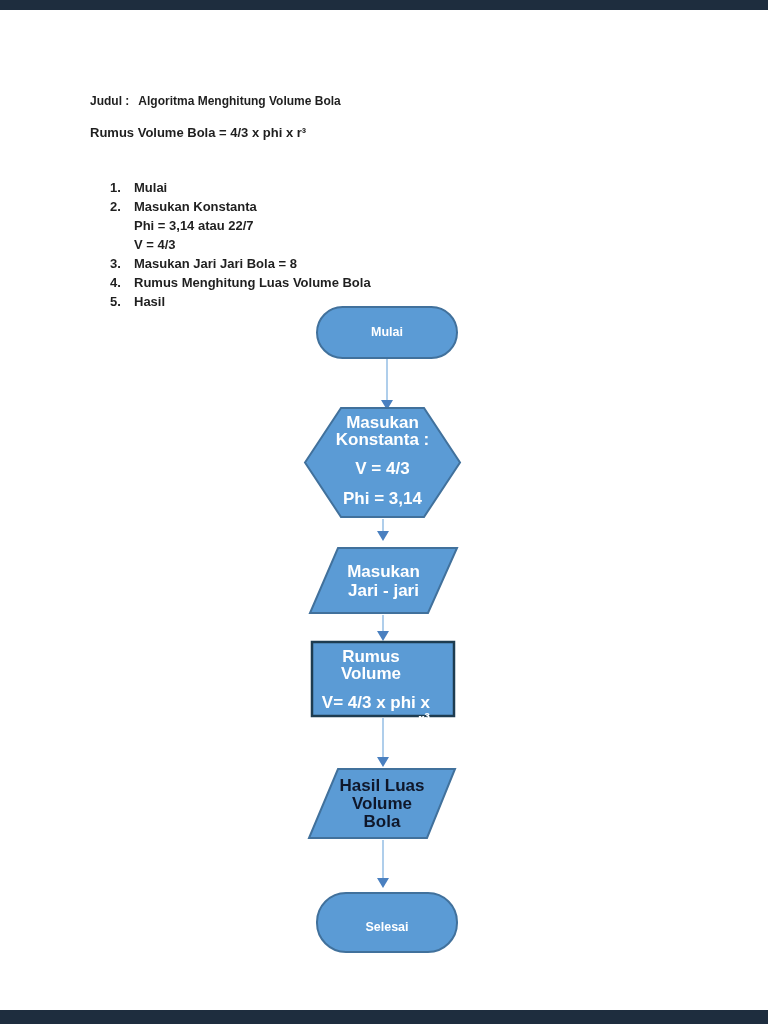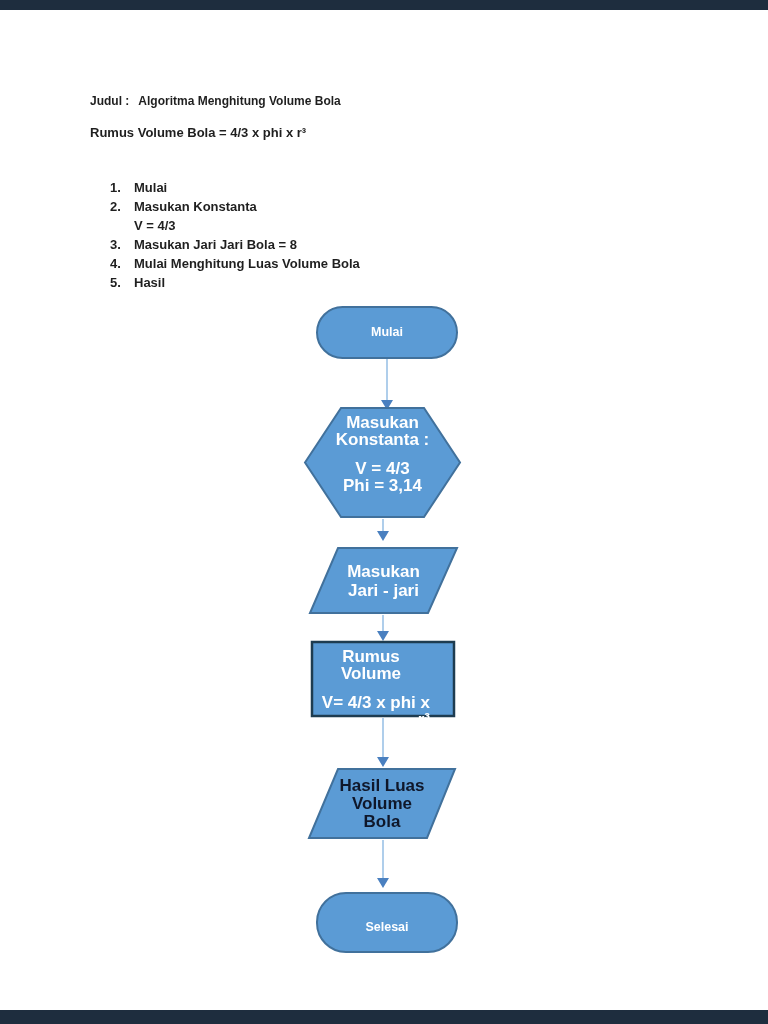--- a/index.html
+++ b/index.html
@@ -26,21 +26,21 @@
   .fc-svg{position:absolute;left:0;top:0;width:768px;height:1024px;}
 
   .fc-label{
     position:absolute;text-align:center;font-weight:bold;font-size:17px;
     line-height:17px;
   }
   .lbl-center{display:flex;align-items:center;justify-content:center;}
   .lbl-mulai{left:317px;top:307px;width:140px;height:51px;font-size:12.5px;}
   .lbl-hex{left:305px;top:414px;width:155px;}
   .lbl-hex .gap12{margin-top:12px;}
-  .lbl-hex .gap13{}
+  .lbl-hex .gap13{margin-top:13px;}
   .lbl-para1{left:310px;top:548px;width:147px;height:65px;flex-direction:column;line-height:19px;}
   .lbl-rect{left:312px;top:642px;width:118px;}
   .lbl-rect .line1{margin-top:6px;}
   .lbl-rect .line2{margin-top:12px;text-align:right;}
   .lbl-para2{left:309px;top:769px;width:146px;height:69px;flex-direction:column;line-height:18px;}
   .lbl-selesai{left:317px;top:893px;width:140px;height:69px;font-size:12.5px;}
 </style>
 </head>
 <body>
 
@@ -56,29 +56,33 @@
   <div class="step-row">
     <span class="step-num">1.</span>
     <span class="step-text">Mulai</span>
   </div>
   <div class="step-row">
     <span class="step-num">2.</span>
     <span class="step-text">Masukan Konstanta</span>
   </div>
   <div class="step-row">
     <span class="step-num"></span>
+    <span class="step-text">Phi = 3,14 atau 22/7</span>
+  </div>
+  <div class="step-row">
+    <span class="step-num"></span>
     <span class="step-text">V = 4/3</span>
   </div>
   <div class="step-row">
     <span class="step-num">3.</span>
     <span class="step-text">Masukan Jari Jari Bola = 8</span>
   </div>
   <div class="step-row">
     <span class="step-num">4.</span>
-    <span class="step-text">Mulai Menghitung Luas Volume Bola</span>
+    <span class="step-text">Rumus Menghitung Luas Volume Bola</span>
   </div>
   <div class="step-row">
     <span class="step-num">5.</span>
     <span class="step-text">Hasil</span>
   </div>
 </div>
 
 <svg class="fc-svg" viewBox="0 0 768 1024">
 
   <rect x="317" y="307" width="140" height="51" rx="25.5" stroke-width="2" fill="#5B9BD5" stroke="#41719C"></rect>

